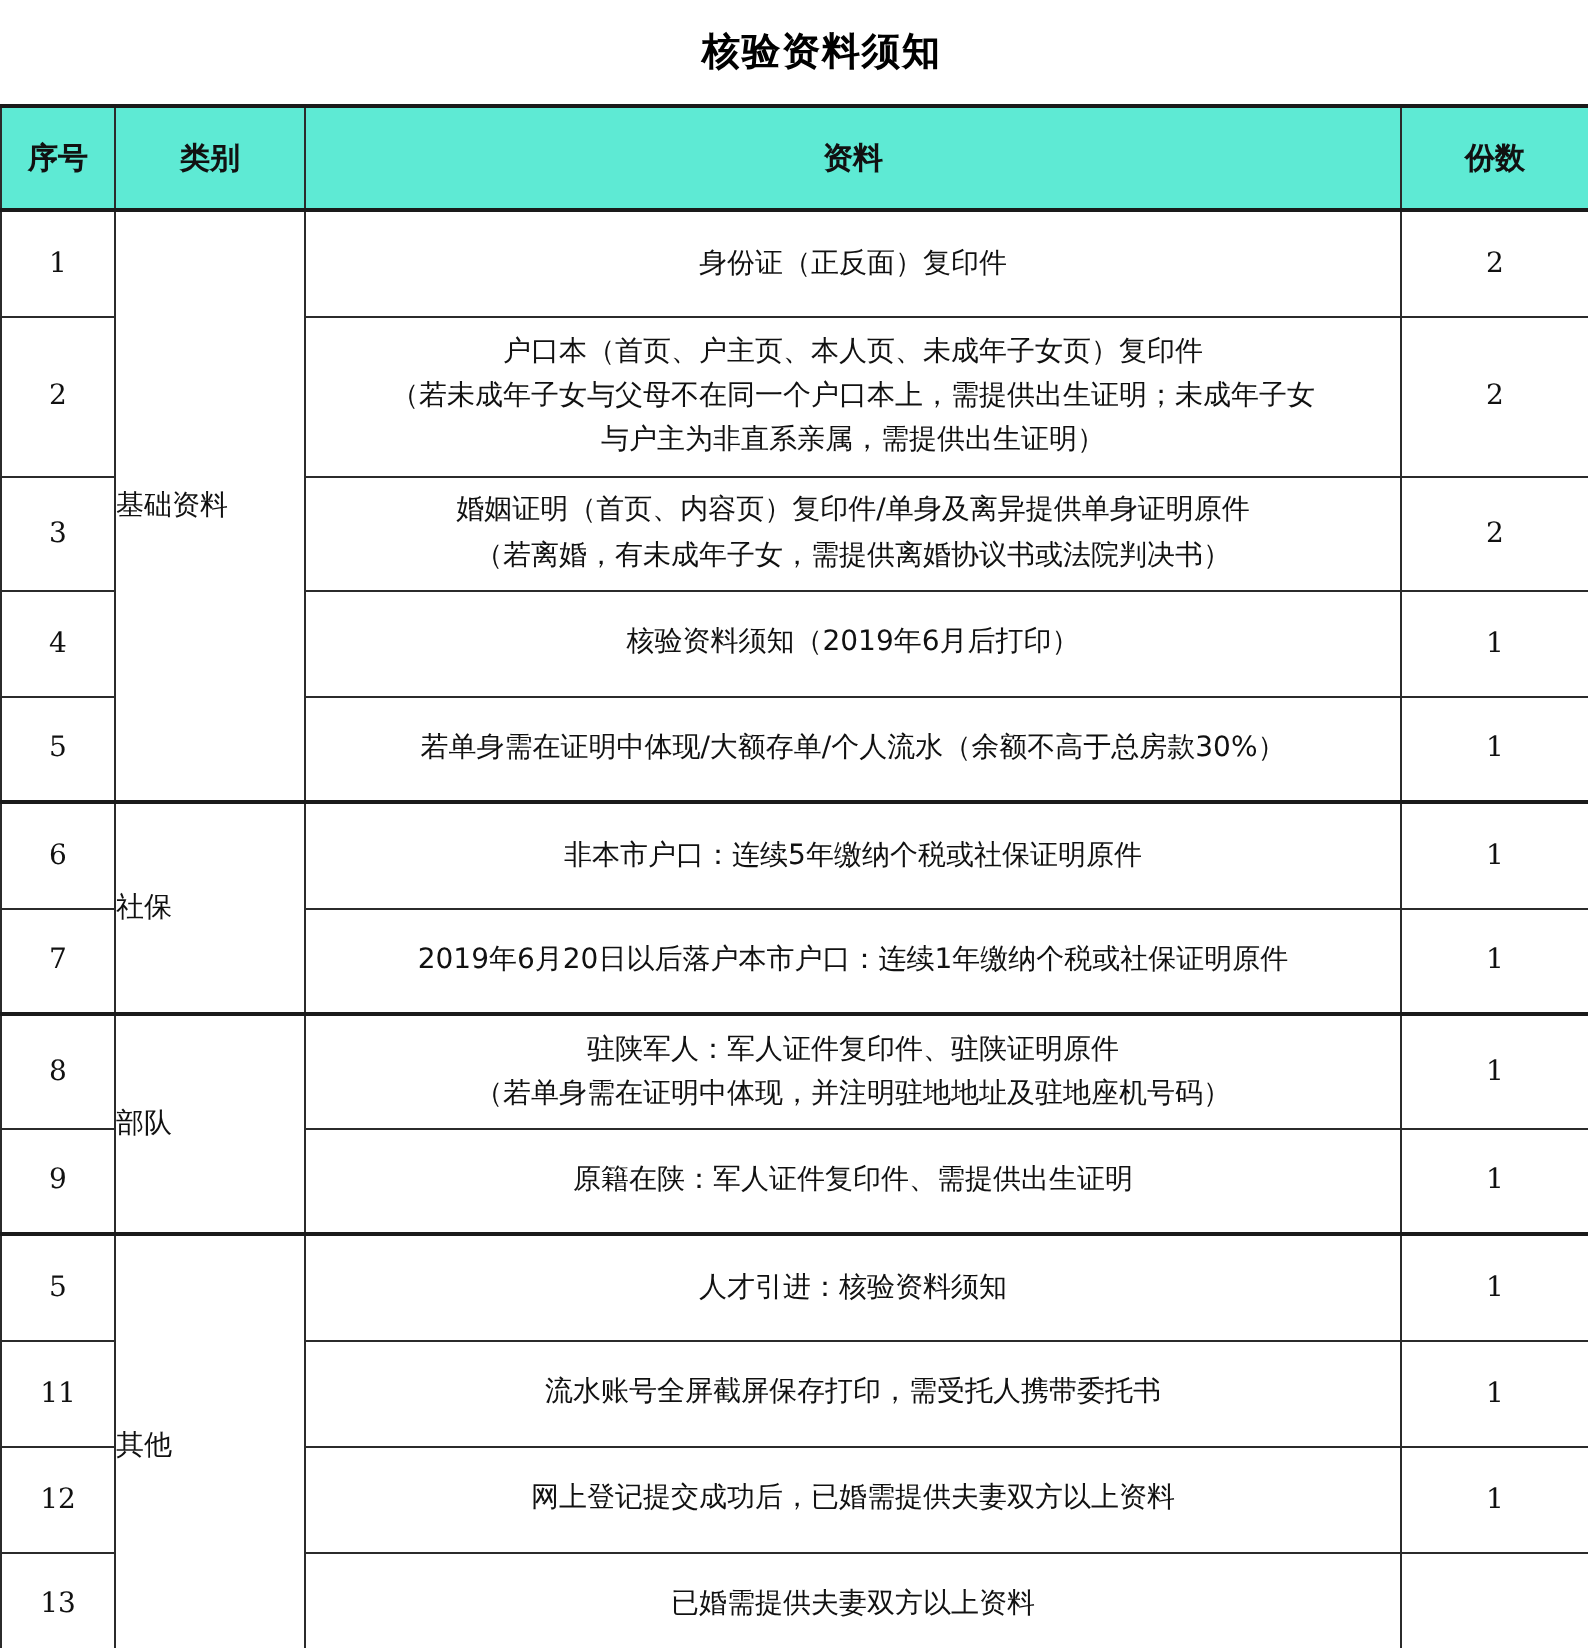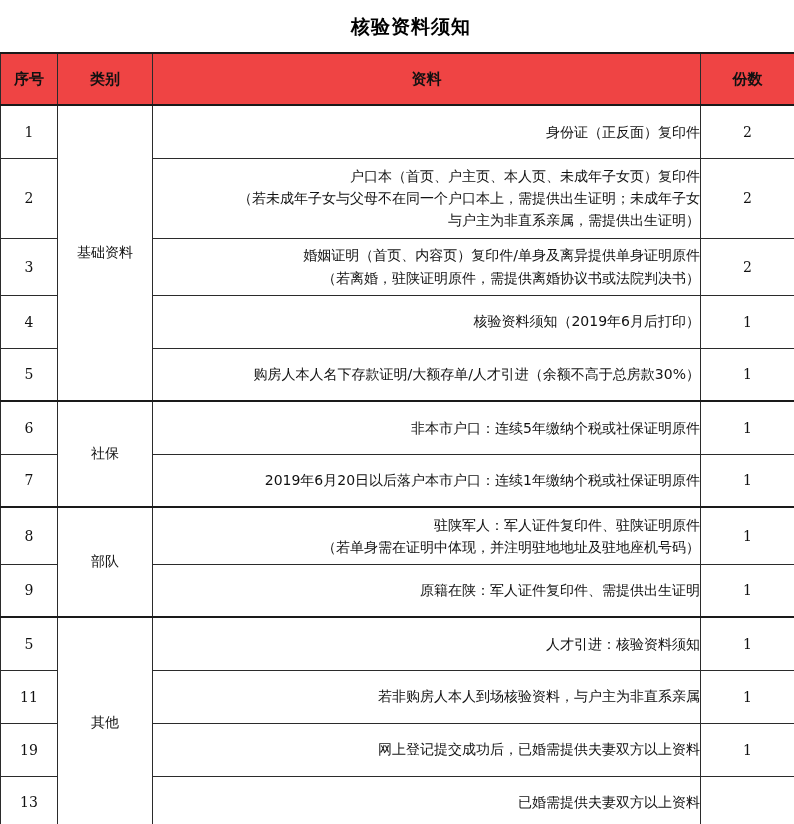--- a/index.html
+++ b/index.html
@@ -53,36 +53,35 @@
     vertical-align: middle;
     font-size: 14px;
     color: #111111;
   }
   table.notice thead th {
     height: 50px;
     font-weight: bold;
     font-size: 15px;
     text-align: center;
     border-bottom: 2px solid #1a1a1a;
-    background: #ef4444;
+    background: #5eead4;
     margin-left: 41px;
   }
   td.seq-cell {
     text-align: center;
     font-size: 15px;
     font-family: "DejaVu Serif", "Liberation Serif", serif;
   }
   td.cat-cell {
-    text-align: center;
     font-size: 14.5px;
     border-top: 1px solid #2b2b2b;
     border-bottom: 1px solid #2b2b2b;
   }
   td.doc-cell {
-    text-align: right;
+    text-align: center;
     padding: 6px 4px 6px 9px;
     line-height: 1.58;
     font-size: 14.5px;
     white-space: pre-line;
   }
   td.count-cell {
     text-align: center;
     font-size: 15px;
     font-family: "DejaVu Serif", "Liberation Serif", serif;
   }
@@ -126,31 +125,31 @@
         <tr class="r-tall">
           <td class="seq-cell">2</td>
           <td class="doc-cell">户口本（首页、户主页、本人页、未成年子女页）复印件
 （若未成年子女与父母不在同一个户口本上，需提供出生证明；未成年子女
 与户主为非直系亲属，需提供出生证明）</td>
           <td class="count-cell">2</td>
         </tr>
         <tr class="r-med">
           <td class="seq-cell">3</td>
           <td class="doc-cell">婚姻证明（首页、内容页）复印件/单身及离异提供单身证明原件
-（若离婚，驻陕证明原件，需提供离婚协议书或法院判决书）</td>
+（若离婚，有未成年子女，需提供离婚协议书或法院判决书）</td>
           <td class="count-cell">2</td>
         </tr>
         <tr class="r-short">
           <td class="seq-cell">4</td>
           <td class="doc-cell">核验资料须知（2019年6月后打印）</td>
           <td class="count-cell">1</td>
         </tr>
         <tr class="r-short">
           <td class="seq-cell">5</td>
-          <td class="doc-cell">购房人本人名下存款证明/大额存单/人才引进（余额不高于总房款30%）</td>
+          <td class="doc-cell">若单身需在证明中体现/大额存单/个人流水（余额不高于总房款30%）</td>
           <td class="count-cell">1</td>
         </tr>
         <tr class="r-short group-start">
           <td class="seq-cell">6</td>
           <td class="cat-cell" rowspan="2">社保</td>
           <td class="doc-cell">非本市户口：连续5年缴纳个税或社保证明原件</td>
           <td class="count-cell">1</td>
         </tr>
         <tr class="r-short">
           <td class="seq-cell">7</td>
@@ -170,25 +169,25 @@
           <td class="count-cell">1</td>
         </tr>
         <tr class="r-short group-start">
           <td class="seq-cell">5</td>
           <td class="cat-cell" rowspan="4">其他</td>
           <td class="doc-cell">人才引进：核验资料须知</td>
           <td class="count-cell">1</td>
         </tr>
         <tr class="r-short">
           <td class="seq-cell">11</td>
-          <td class="doc-cell">若非购房人本人到场核验资料，与户主为非直系亲属</td>
+          <td class="doc-cell">流水账号全屏截屏保存打印，需受托人携带委托书</td>
           <td class="count-cell">1</td>
         </tr>
         <tr class="r-short">
-          <td class="seq-cell">19</td>
+          <td class="seq-cell">12</td>
           <td class="doc-cell">网上登记提交成功后，已婚需提供夫妻双方以上资料</td>
           <td class="count-cell">1</td>
         </tr>
         <tr class="r-short">
           <td class="seq-cell">13</td>
           <td class="doc-cell">已婚需提供夫妻双方以上资料</td>
           <td class="count-cell"></td>
         </tr>
       </tbody>
   </table>

